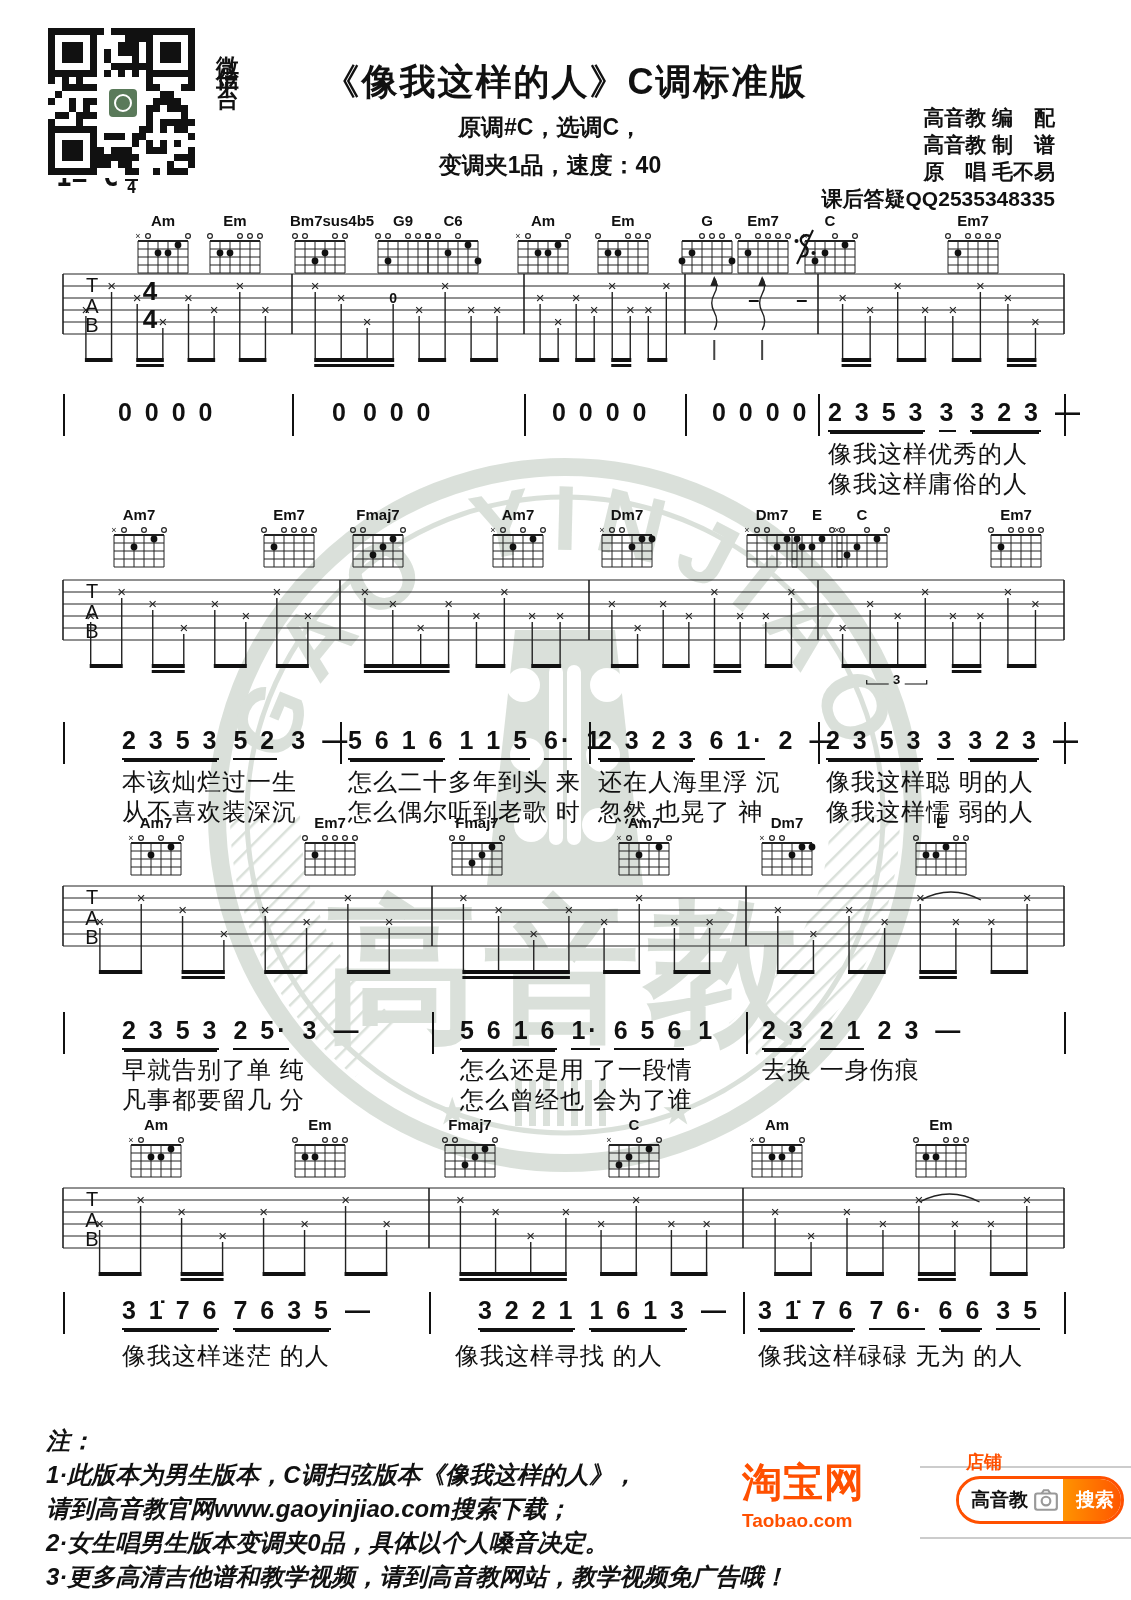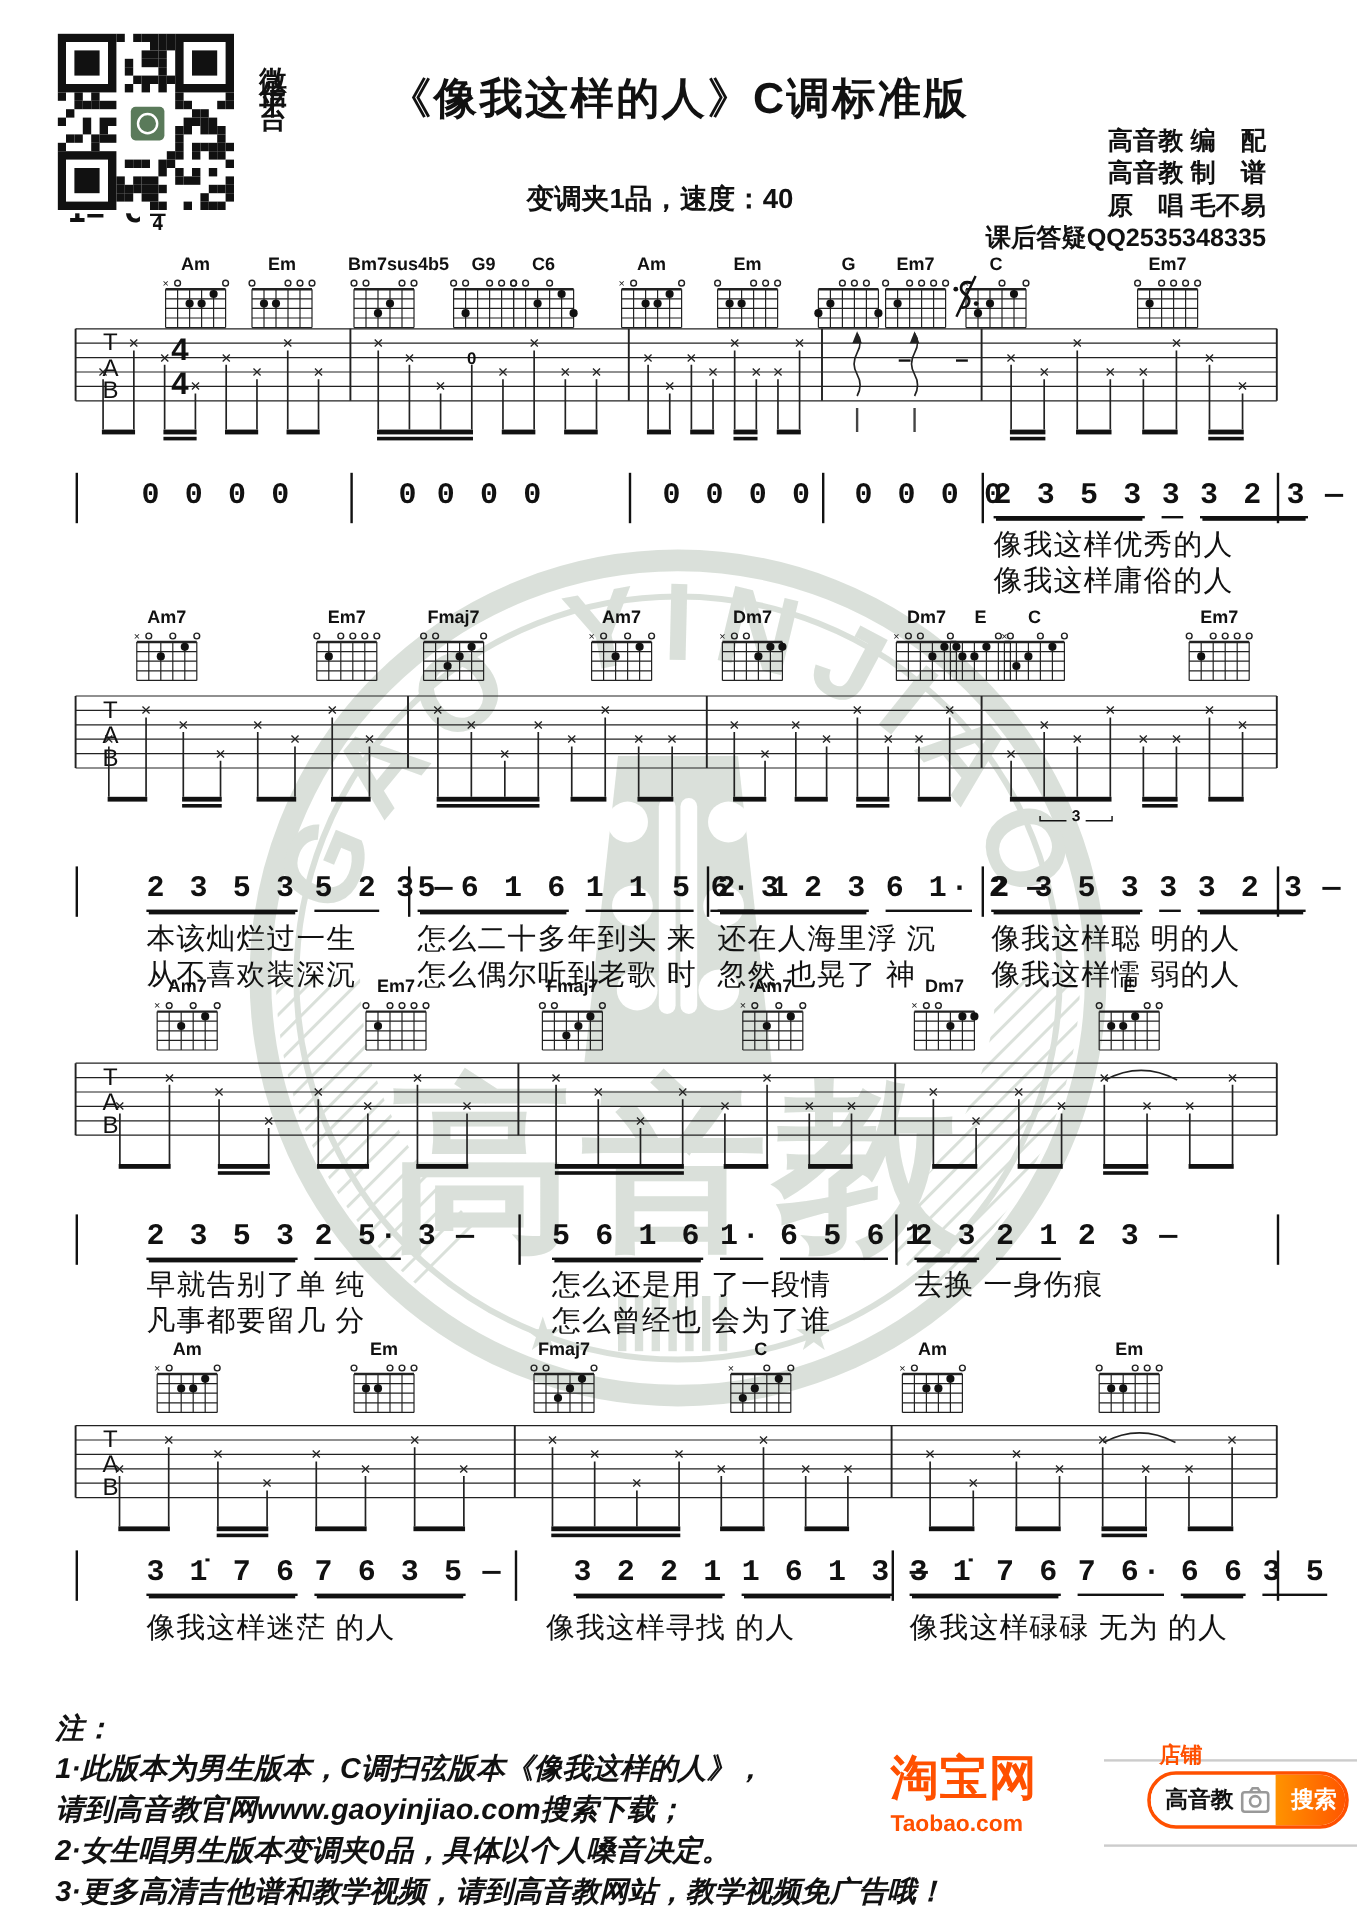--- a/index.html
+++ b/index.html
@@ -14,21 +14,21 @@
   .credits{top:104px;right:76px;text-align:right;font-size:21px;font-weight:bold;line-height:27px;}
   .wechat{left:212px;top:38px;writing-mode:vertical-rl;font-family:"Liberation Serif",serif;
           font-size:23px;letter-spacing:10px;font-weight:bold;}
   .keysig{left:56px;top:162px;font-size:26px;font-weight:bold;font-family:"DejaVu Sans Mono",monospace;}
   .frac{display:inline-block;vertical-align:-7px;text-align:center;font-size:16px;line-height:14px;font-weight:bold;margin-left:6px;}
   .frac .num{display:block;border-bottom:2px solid #111;padding:0 2px;}
   
   .chord{position:absolute;width:60px;text-align:center;z-index:3;}
   .chord .lbl{font-size:15px;font-weight:bold;white-space:nowrap;line-height:14px;}
   
-  .mrow{position:absolute;z-index:3;white-space:nowrap;font-family:Liberation Mono, monospace;
+  .mrow{position:absolute;z-index:3;white-space:nowrap;font-family:Liberation Sans, sans-serif;
         font-size:25px;font-weight:bold;text-align:center;}
   .seg{display:inline-block;margin-right:14px;letter-spacing:3px;padding-bottom:3px;}
   .ul1{border-bottom:2px solid #111;}
   .ul2{border-bottom:2px solid #111;box-shadow:0 4px 0 -2px #111;}
   .mbar{position:absolute;width:2px;height:42px;background:#111;z-index:3;}
   .lyr{position:absolute;font-size:24px;font-weight:normal;letter-spacing:1px;white-space:nowrap;z-index:3;}
   
   .notes{left:46px;top:1424px;font-size:24px;font-weight:bold;font-style:italic;line-height:34px;z-index:3;}
   
   .tb-logo{left:742px;top:1462px;color:#ff5000;font-weight:bold;z-index:4;line-height:40px;}
@@ -232,20 +232,21 @@
     </div>
   </div>
 
   <div class="abs wechat">微信平台</div>
 
   <div class="abs keysig">
     <span>1= C</span><span class="frac"><span class="num">4</span><span>4</span></span>
   </div>
 
   <div class="abs title">《像我这样的人》C调标准版</div>
+  <div class="abs sub sub1">原调#C，选调C，</div>
   <div class="abs sub sub2">变调夹1品，速度：40</div>
 
   <div class="abs credits">
     <div>高音教 编　配</div>
     <div>高音教 制　谱</div>
     <div>原　唱 毛不易</div>
     <div>课后答疑QQ2535348335</div>
   </div>
 
   <div id="systems">

